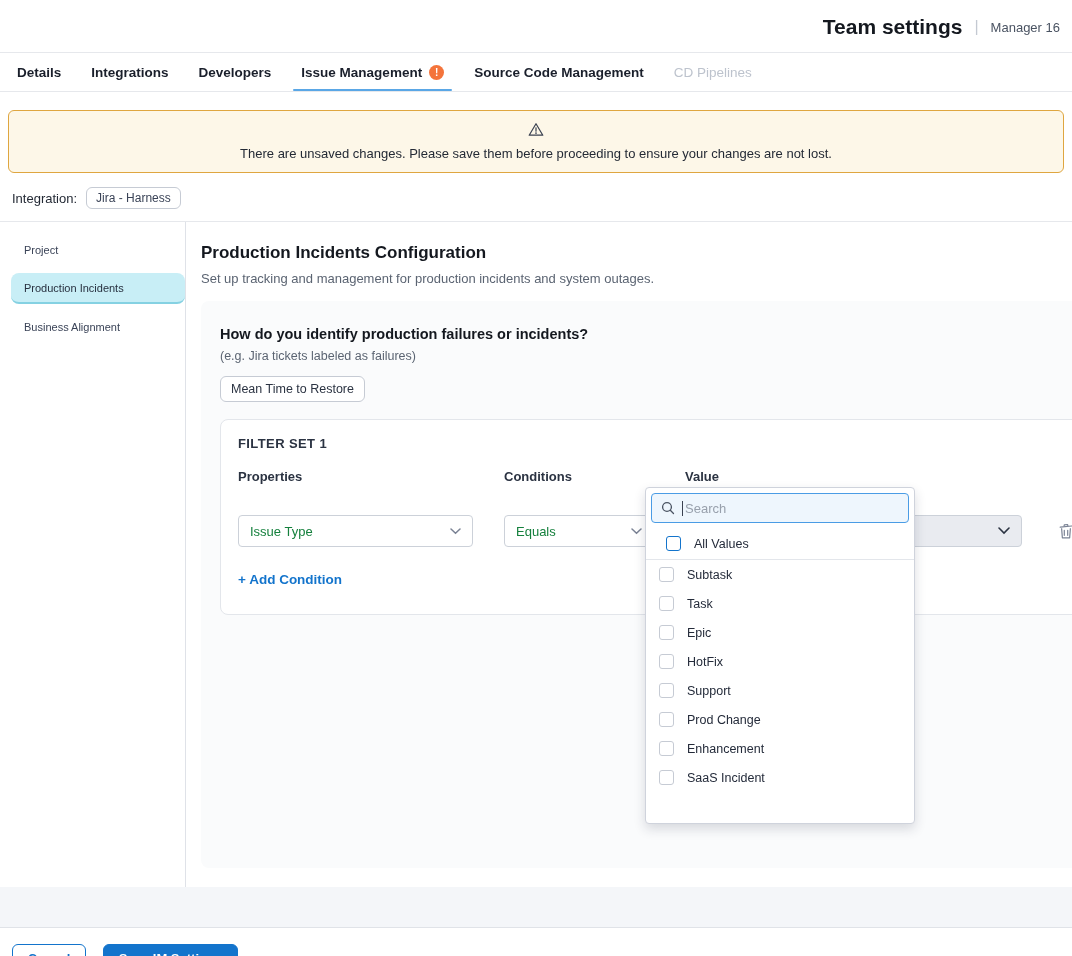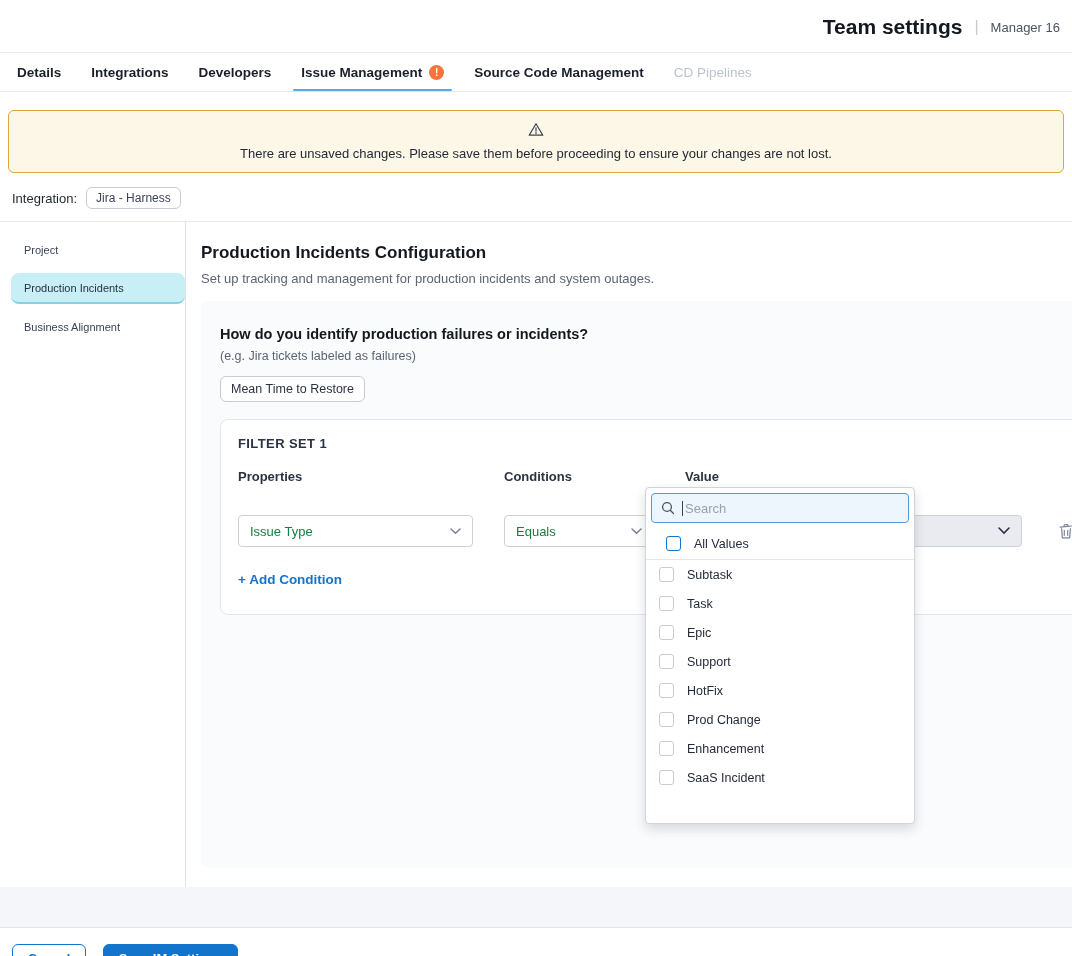--- a/index.html
+++ b/index.html
@@ -231,26 +231,26 @@
         <span>Task</span>
       </div>
 
       <div class="opt-row">
         <span class="cb"></span>
         <span>Epic</span>
       </div>
 
       <div class="opt-row">
         <span class="cb"></span>
+        <span>HotFix</span>
+      </div>
+
+      <div class="opt-row">
+        <span class="cb"></span>
         <span>Support</span>
-      </div>
-
-      <div class="opt-row">
-        <span class="cb"></span>
-        <span>HotFix</span>
       </div>
 
       <div class="opt-row">
         <span class="cb"></span>
         <span>Prod Change</span>
       </div>
 
 
       <div class="opt-row">
         <span class="cb"></span>

